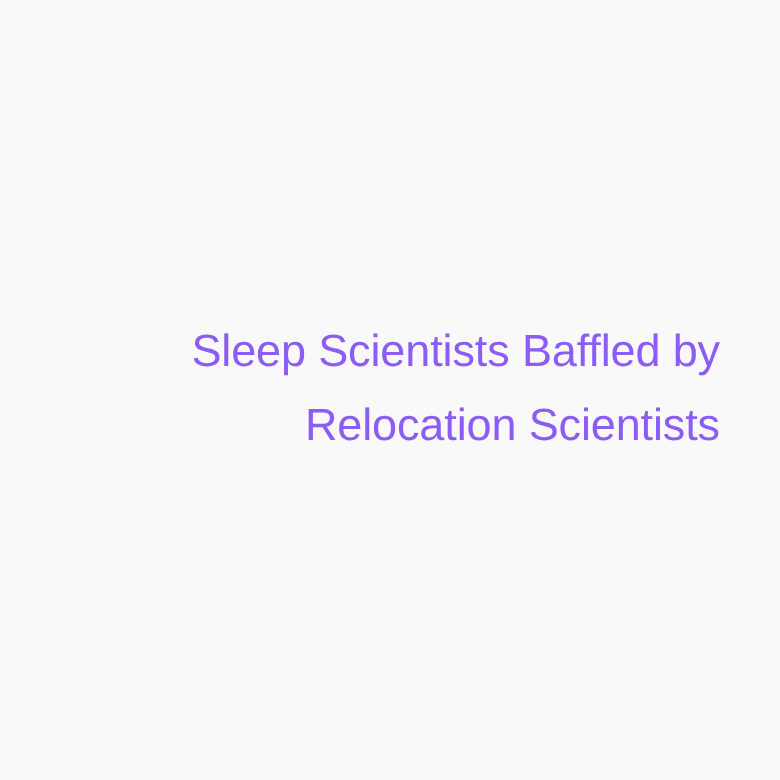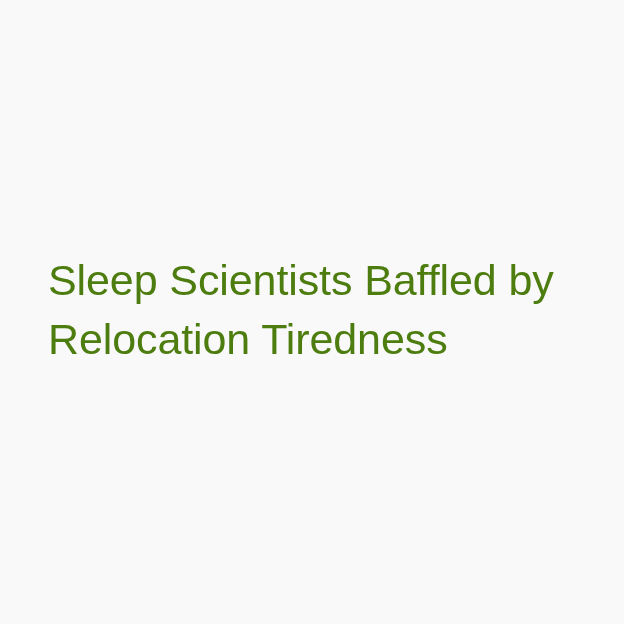--- a/index.html
+++ b/index.html
@@ -32,38 +32,38 @@
     text-align: center;
     padding: 0 16px;
     box-sizing: border-box;
     
     margin-top: -4px;
   }
 
   .headline {
     margin: 0;
     font-family: "Liberation Sans", sans-serif;
-    font-size: 43px;
+    font-size: 36px;
     line-height: 59px;
     font-weight: 400;
     letter-spacing: -0.1px;
-    color: #4d7c0f;
-    text-align: left;
+    color: #8b5cf6;
+    text-align: right;
     white-space: normal;
   }
 
   .headline-line {
     display: block;
   }
 </style>
 </head>
 <body>
 
 <div class="canvas">
 
   <div class="headline-block">
     <h1 class="headline">
       <span class="headline-line">Sleep Scientists Baffled by</span>
-      <span class="headline-line">Relocation Tiredness</span>
+      <span class="headline-line">Relocation Scientists</span>
     </h1>
   </div>
 
 </div>
 
 </body></html>

